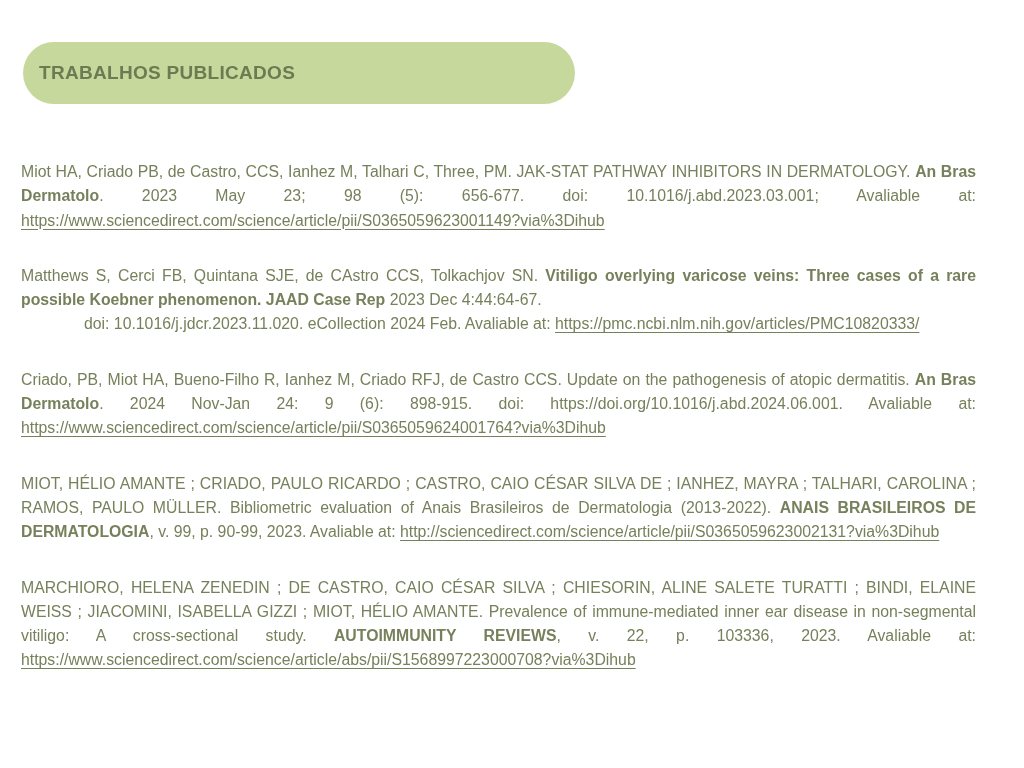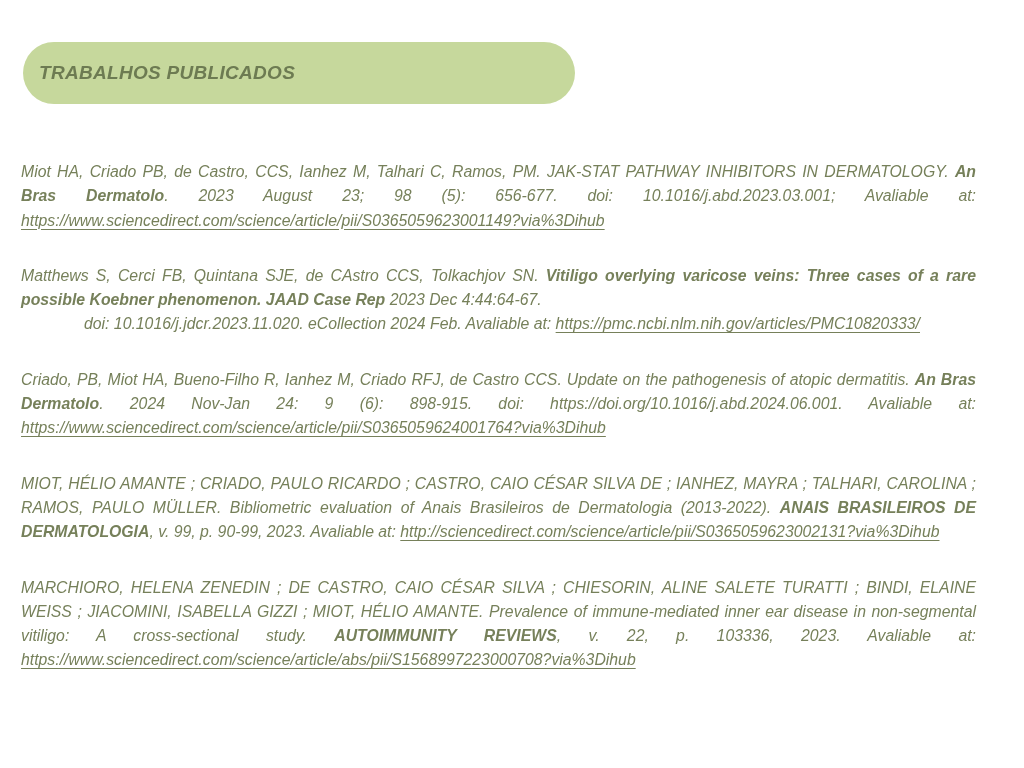--- a/index.html
+++ b/index.html
@@ -2,21 +2,21 @@
 <html style="--bg: #ffffff; --pill-bg: #c6d89c; --title-color: #6d7b52; --text-color: #76805a; --link-color: #76805a;"><head>
 <meta charset="utf-8">
 <style>
   :root{
     --bg:#ffffff;
     --pill-bg:#c6d89c;
     --title-color:#6d7b52;
     --text-color:#76805a;
     --link-color:#76805a;
   }
-  *{box-sizing:border-box;font-style:italic;}
+  *{box-sizing:border-box;}
   html,body{margin:0;padding:0;}
   body{
     width:1024px;height:768px;
     background:var(--bg);
     font-family:"Liberation Sans","DejaVu Sans",sans-serif;
     overflow:hidden;
   }
   .title-pill{
     margin:42px 0 0 23px;
     width:552px;height:62px;
@@ -55,19 +55,19 @@
   }
 </style>
 </head>
 <body>
 
 <div class="page">
   <div class="title-pill">
     <span class="title-text">TRABALHOS PUBLICADOS</span>
   </div>
   <div class="publications">
-      <div class="pub"><span>Miot HA, Criado PB, de Castro, CCS, Ianhez M, Talhari C, Ramos, PM. JAK-STAT PATHWAY INHIBITORS IN DERMATOLOGY. </span><b>An Bras Dermatolo</b><span>. 2023 August 23; 98 (5): 656-677. doi: 10.1016/j.abd.2023.03.001; Avaliable at: </span><a href="#">https://www.sciencedirect.com/science/article/pii/S0365059623001149?via%3Dihub</a></div>
+      <div class="pub"><span>Miot HA, Criado PB, de Castro, CCS, Ianhez M, Talhari C, Three, PM. JAK-STAT PATHWAY INHIBITORS IN DERMATOLOGY. </span><b>An Bras Dermatolo</b><span>. 2023 May 23; 98 (5): 656-677. doi: 10.1016/j.abd.2023.03.001; Avaliable at: </span><a href="#">https://www.sciencedirect.com/science/article/pii/S0365059623001149?via%3Dihub</a></div>
       <div class="pub"><span>Matthews S, Cerci FB, Quintana SJE, de CAstro CCS, Tolkachjov SN. </span><b>Vitiligo overlying varicose veins: Three cases of a rare possible Koebner phenomenon. JAAD Case Rep</b><span> 2023 Dec 4:44:64-67.</span><br><span class="tab-indent"></span><span>doi: 10.1016/j.jdcr.2023.11.020. eCollection 2024 Feb. Avaliable at: </span><a href="#">https://pmc.ncbi.nlm.nih.gov/articles/PMC10820333/</a></div>
       <div class="pub"><span>Criado, PB, Miot HA, Bueno-Filho R, Ianhez M, Criado RFJ, de Castro CCS. Update on the pathogenesis of atopic dermatitis. </span><b>An Bras Dermatolo</b><span>. 2024 Nov-Jan 24: 9 (6): 898-915. doi: https://doi.org/10.1016/j.abd.2024.06.001. Avaliable at: </span><a href="#">https://www.sciencedirect.com/science/article/pii/S0365059624001764?via%3Dihub</a></div>
       <div class="pub"><span>MIOT, HÉLIO AMANTE ; CRIADO, PAULO RICARDO ; CASTRO, CAIO CÉSAR SILVA DE ; IANHEZ, MAYRA ; TALHARI, CAROLINA ; RAMOS, PAULO MÜLLER. Bibliometric evaluation of Anais Brasileiros de Dermatologia (2013-2022). </span><b>ANAIS BRASILEIROS DE DERMATOLOGIA</b><span>, v. 99, p. 90-99, 2023. Avaliable at: </span><a href="#">http://sciencedirect.com/science/article/pii/S0365059623002131?via%3Dihub</a></div>
       <div class="pub"><span>MARCHIORO, HELENA ZENEDIN ; DE CASTRO, CAIO CÉSAR SILVA ; CHIESORIN, ALINE SALETE TURATTI ; BINDI, ELAINE WEISS ; JIACOMINI, ISABELLA GIZZI ; MIOT, HÉLIO AMANTE. Prevalence of immune-mediated inner ear disease in non-segmental vitiligo: A cross-sectional study. </span><b>AUTOIMMUNITY REVIEWS</b><span>, v. 22, p. 103336, 2023. Avaliable at: </span><a href="#">https://www.sciencedirect.com/science/article/abs/pii/S1568997223000708?via%3Dihub</a></div>
     </div>
 </div>
 
 </body></html>

